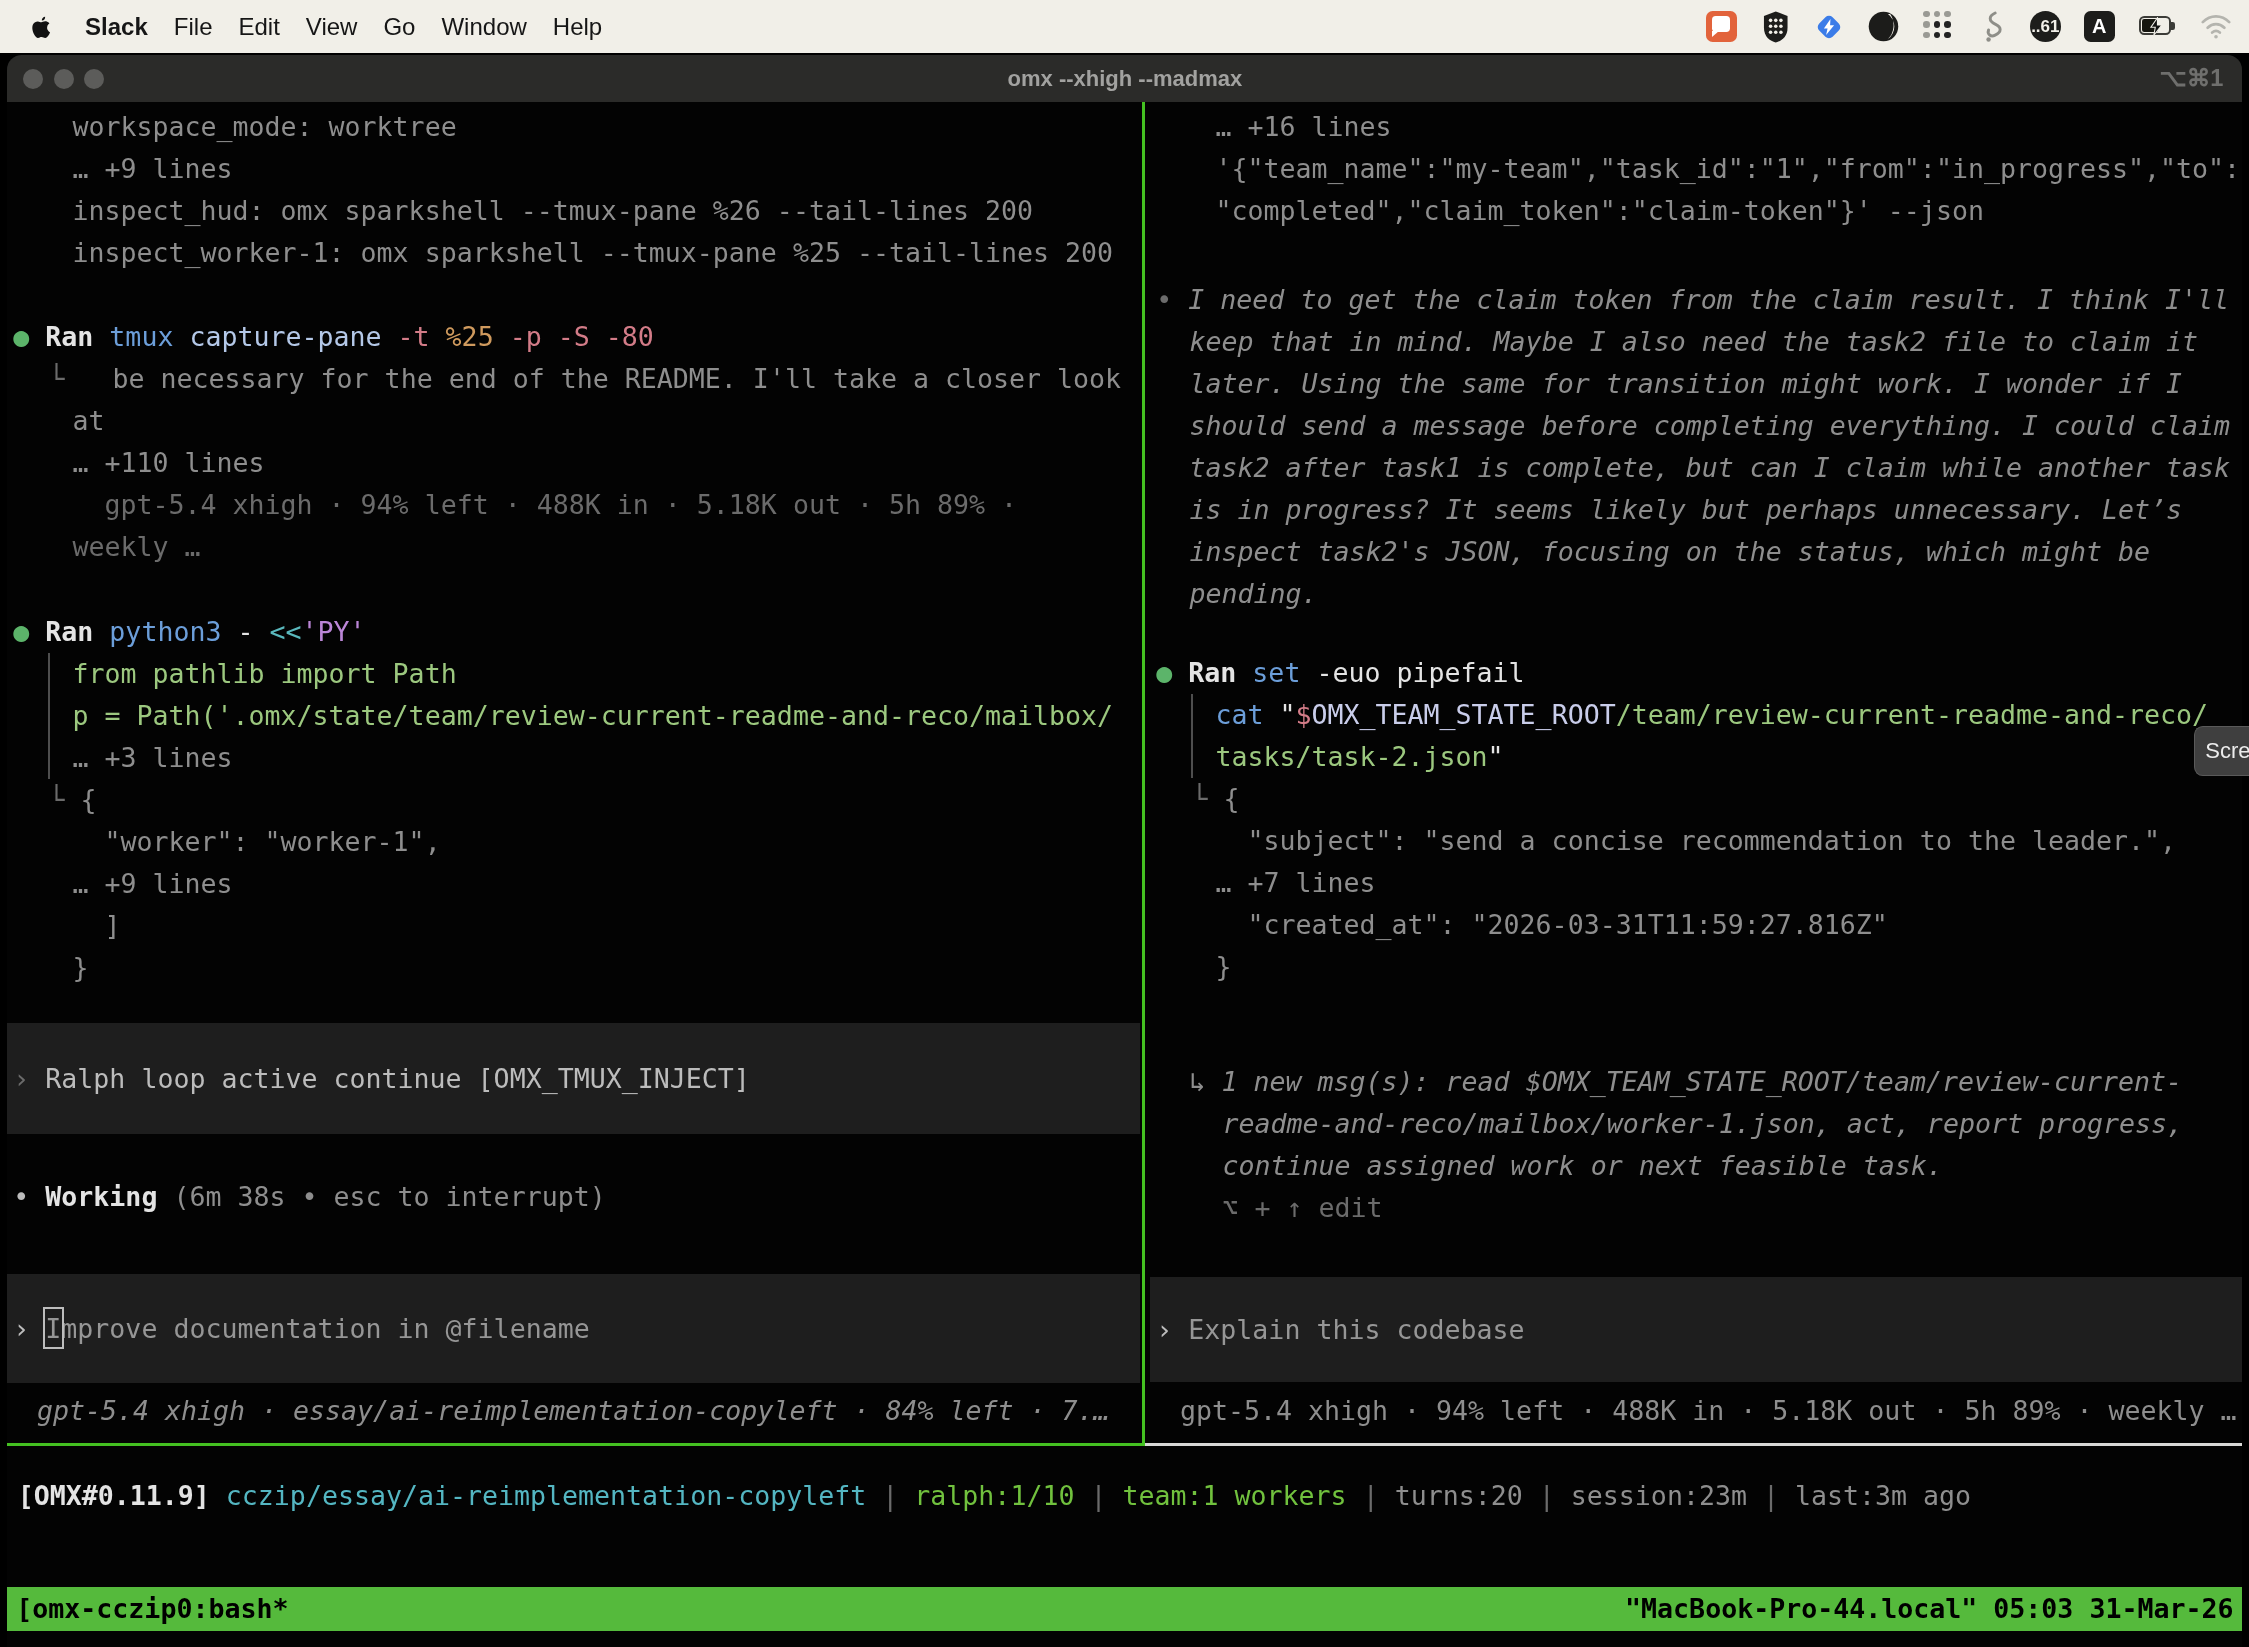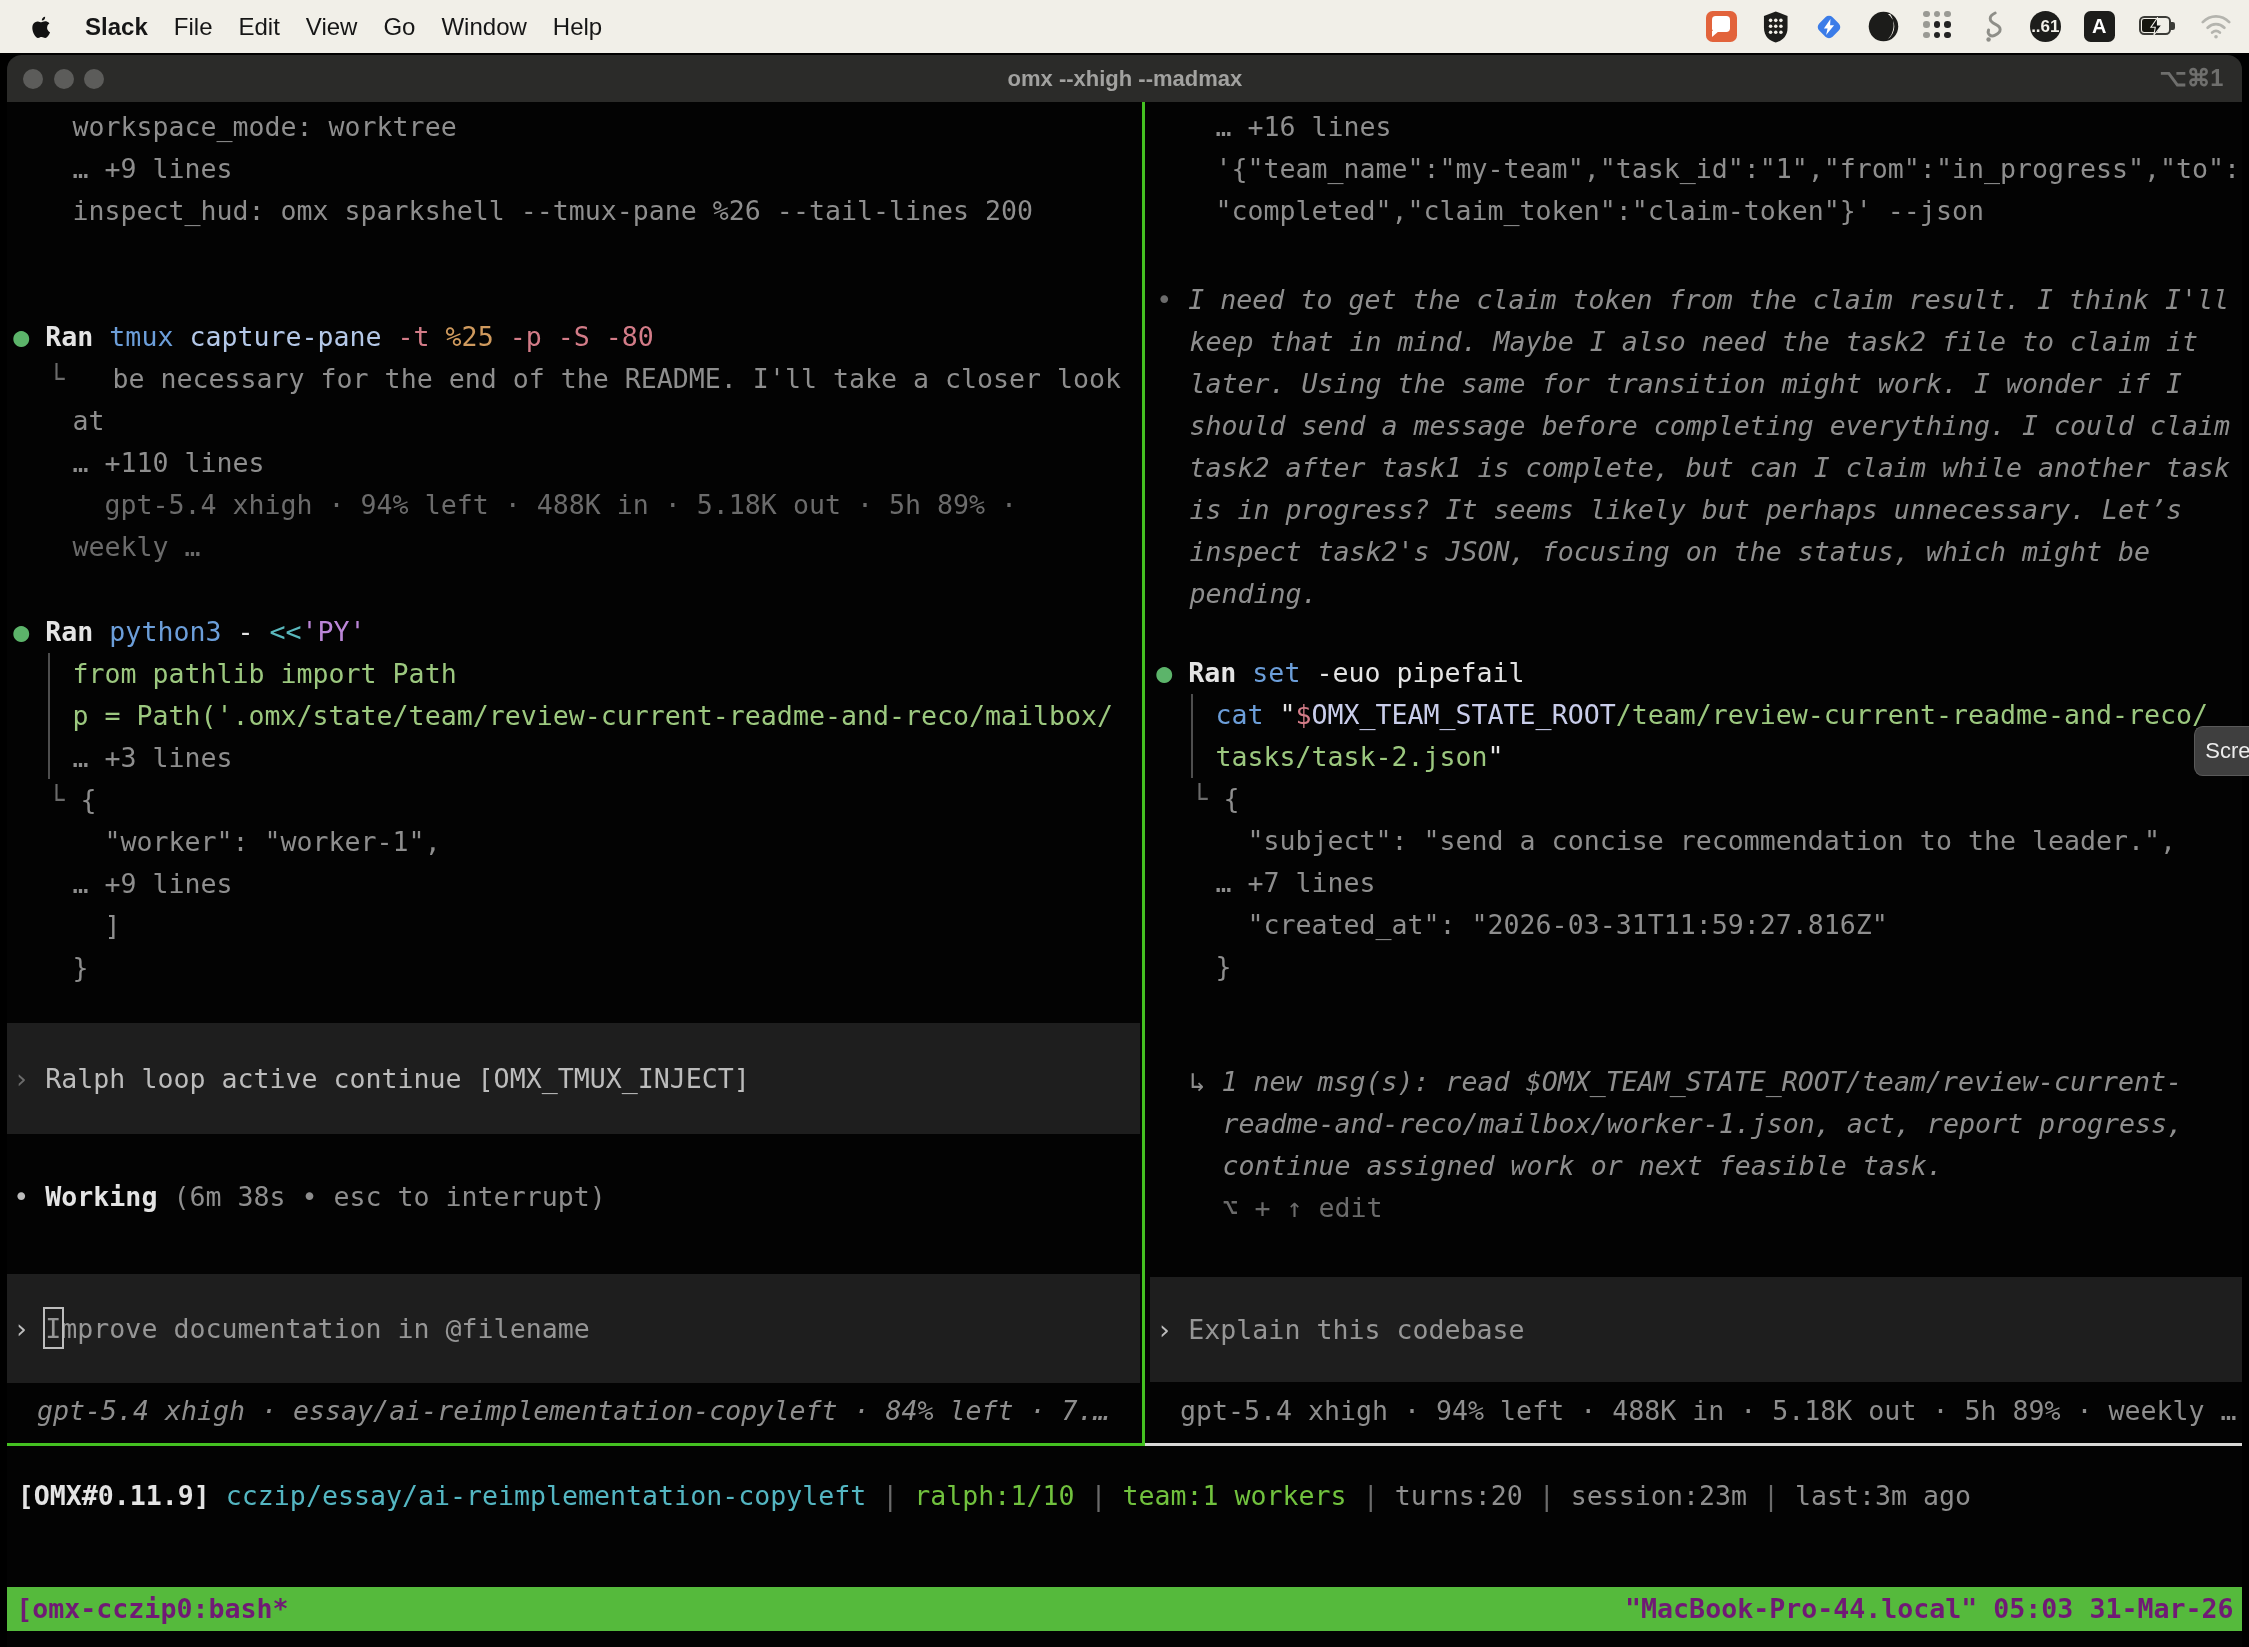--- a/index.html
+++ b/index.html
@@ -60,21 +60,21 @@
   .c-placeholder { color:#969696; } .c-white { color:#e4e4e4; }
   .c-blue { color:#6c9ed9; } .c-lblue { color:#b4c8e8; } .c-pink { color:#d37c88; }
   .c-orange { color:#cf9a5e; } .c-green { color:#9cc87f; } .c-teal { color:#5ab8bd; }
   .c-purple { color:#bb86d7; } .c-lav { color:#c9cdea; } .c-bullet { color:#5cb46a; }
   .c-cyan { color:#54b6c2; } .c-sgreen { color:#71c13e; }
   .b { font-weight:700; } .i { font-style:italic; }
   .cursor { position:relative; }
   .cursor::after { content:""; position:absolute; left:-2.2px; right:-2.2px; top:-5.2px; bottom:-5.2px; border:2.2px solid #bdbdbd; }
 
   .omx-status { position:absolute; top:1373px; left:10.3px; height:42px; white-space:pre; }
-  .tmux-bar { position:absolute; top:1485px; left:0; right:0; height:44px; background:#55ba3c; color:#701a75;
+  .tmux-bar { position:absolute; top:1485px; left:0; right:0; height:44px; background:#55ba3c; color:#000000;
               display:flex; justify-content:space-between; align-items:center; padding:0 8.9px; font-weight:600; }
 
   .scre-overlay { position:absolute; left:2194px; top:726px; width:56px; height:50px; background:#3f3f3f;
                   border:1.5px solid #5a5a5a; border-right:none; border-radius:8.9px 0 0 8.9px; color:#ececec;
                   font-size:22px; display:flex; align-items:center; padding-left:10.3px; z-index:50; }
 </style>
 </head>
 <body>
 
 <div class="menubar">
@@ -176,20 +176,21 @@
     <span class="tl t3"></span>
     <div class="win-title">omx --xhigh --madmax</div>
     <div class="win-hint">⌥⌘1</div>
   </div>
   <div class="terminal">
     <div class="pane left" id="pane-left">
         <div class="tblock" style="top: 3.7px;">
           <div class="tline" style="padding-left: 65px;"><span class="c-out">workspace_mode: worktree</span></div>
           <div class="tline" style="padding-left: 65px;"><span class="c-out">… +9 lines</span></div>
           <div class="tline" style="padding-left: 65px;"><span class="c-out">inspect_hud: omx sparkshell --tmux-pane %26 --tail-lines 200</span></div>
+          <div class="tline" style="padding-left: 65px;"><span class="c-out">inspect_worker-1: omx sparkshell --tmux-pane %25 --tail-lines 200</span></div>
         </div>
         <div class="tblock" style="top: 214px;">
           <div class="tline" style="padding-left: 5.9px;"><span class="c-bullet">● </span><span class="c-white b">Ran </span><span class="c-blue">tmux </span><span class="c-lblue">capture-pane </span><span class="c-pink">-t </span><span class="c-orange">%25 </span><span class="c-pink">-p </span><span class="c-pink">-S </span><span class="c-pink">-80</span></div>
           <div class="tline" style="padding-left: 41px;"><span class="c-dim">└   </span><span class="c-out">be necessary for the end of the README. I'll take a closer look</span></div>
           <div class="tline" style="padding-left: 65px;"><span class="c-out">at</span></div>
           <div class="tline" style="padding-left: 65px;"><span class="c-out">… +110 lines</span></div>
           <div class="tline" style="padding-left: 65px;"><span class="c-dim">  gpt-5.4 xhigh · 94% left · 488K in · 5.18K out · 5h 89% ·</span></div>
           <div class="tline" style="padding-left: 65px;"><span class="c-dim">weekly …</span></div>
         </div>
         <div class="tblock" style="top: 509px;">

